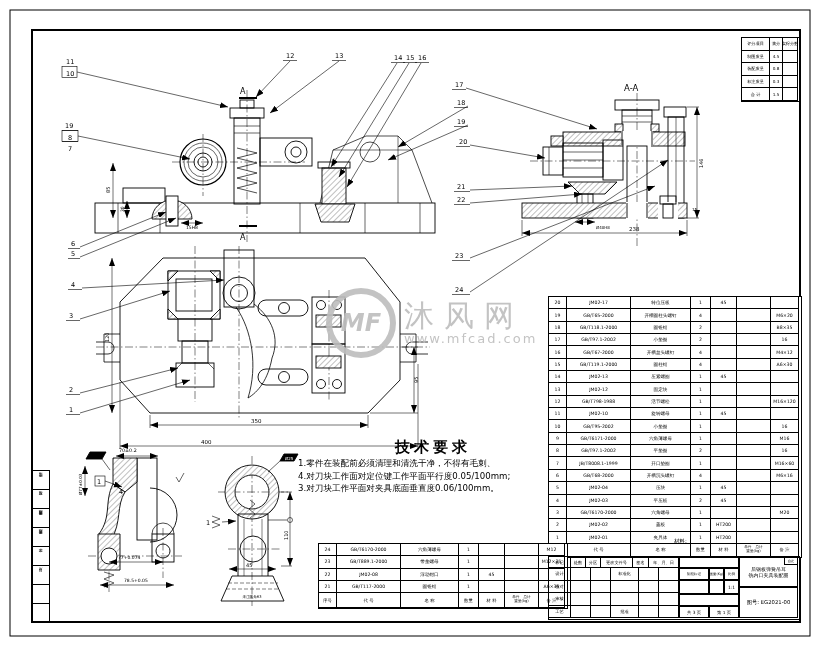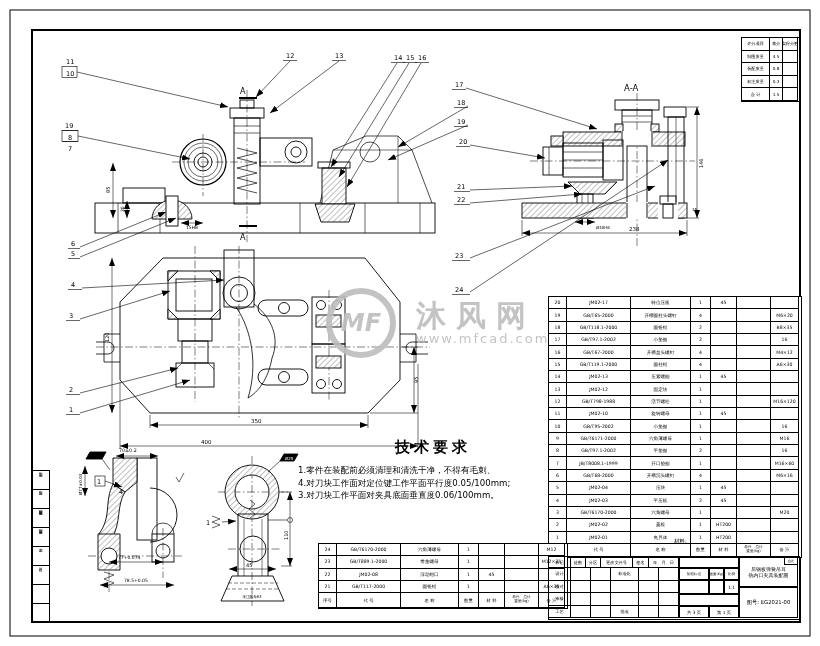--- a/index.html
+++ b/index.html
@@ -4,29 +4,29 @@
 <style>
   html,body{margin:0;padding:0;background:#e8e8e8;}
   .page{position:relative;width:820px;height:646px;background:#fff;overflow:hidden;
         font-family:"DejaVu Sans","Liberation Sans",sans-serif;color:#000;}
   .abs{position:absolute;}
   svg text{font-family:"DejaVu Sans","Liberation Sans",sans-serif;}
   
   .red-title{left:36px;top:34px;font-size:28px;font-weight:bold;color:#ff0000;
              letter-spacing:6px;white-space:nowrap;}
   
-  .wm{left:326px;top:288px;display:flex;align-items:center;gap:20px;color:#bdbdbd;opacity:.9;}
+  .wm{left:326px;top:288px;display:flex;align-items:center;gap:8px;color:#bdbdbd;opacity:.9;}
   .wm-logo{width:58px;height:58px;border:6px solid #bdbdbd;border-radius:50%;
            display:flex;align-items:center;justify-content:center;
            font-size:24px;font-weight:bold;font-style:italic;}
-  .wm-name{font-size:30px;font-weight:bold;letter-spacing:10px;line-height:30px;}
+  .wm-name{font-size:30px;font-weight:normal;letter-spacing:10px;line-height:30px;}
   .wm-url{font-size:13px;letter-spacing:2px;}
   
   .tr{left:298px;top:438px;width:270px;}
-  .tr-title{text-align:center;font-size:15px;font-weight:bold;letter-spacing:4px;margin-bottom:7px;}
+  .tr-title{text-align:center;font-size:15px;font-weight:bold;letter-spacing:4px;}
   .tr-line{font-size:8.6px;line-height:12.6px;white-space:nowrap;}
   
   .c{border-right:.6px solid #000;border-bottom:.6px solid #000;display:flex;align-items:center;
      justify-content:center;overflow:hidden;white-space:nowrap;box-sizing:border-box;}
   
   .score{left:741px;top:37px;width:58px;border:1px solid #000;font-size:4.2px;}
   .score-row{display:grid;grid-template-columns:28px 13px 15px;height:12.6px;}
   
   .bom{border:1.1px solid #000;font-size:4.6px;background:#fff;}
   .bom-main{left:548px;top:296px;width:252px;}

